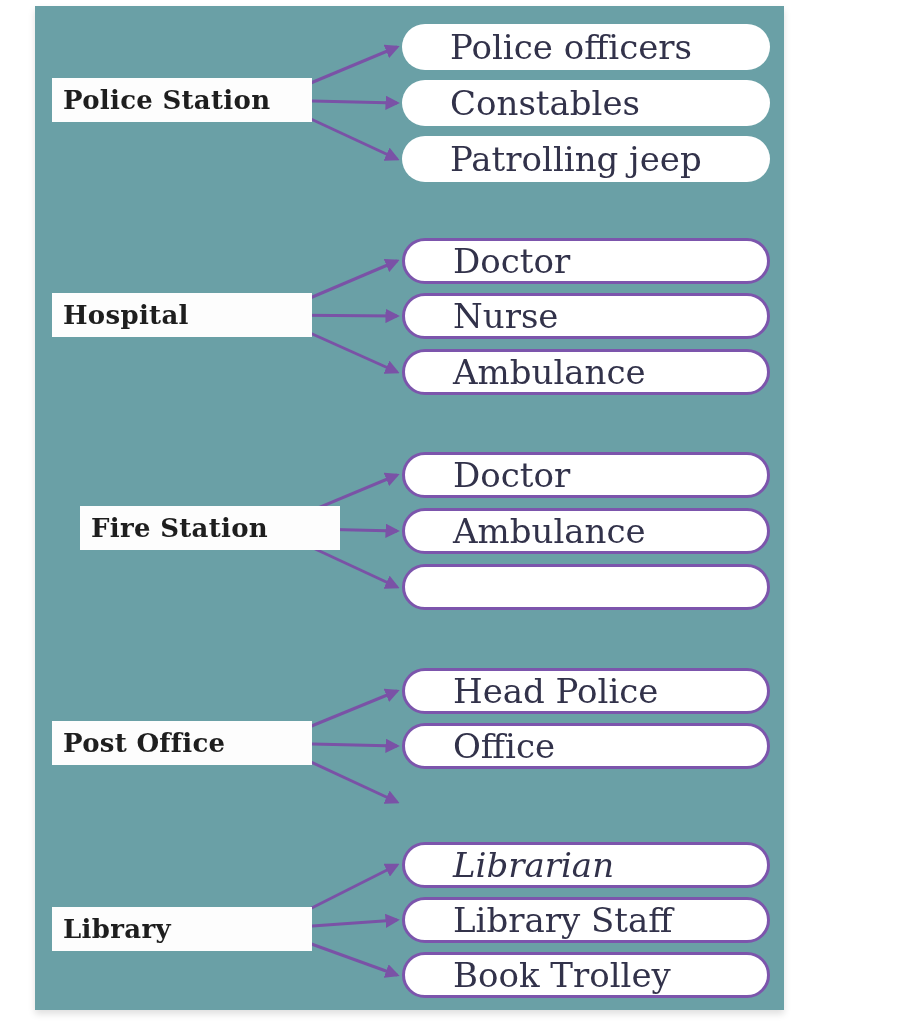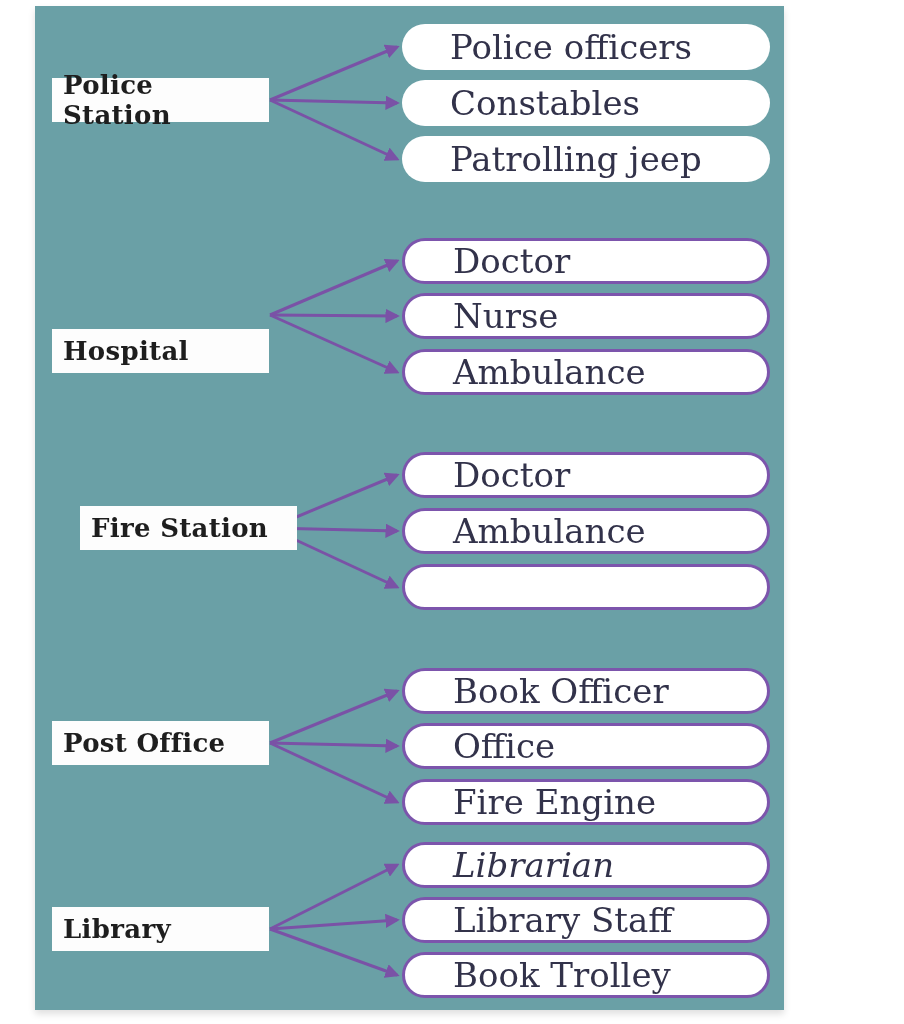--- a/index.html
+++ b/index.html
@@ -25,21 +25,21 @@
     left:35px;top:6px;width:749px;height:1004px;
     background:var(--teal);
     box-shadow:0 4px 7px rgba(0,0,0,0.13);
   }
   .arrows{
     position:absolute;left:0;top:0;width:904px;height:1024px;
     pointer-events:none;
   }
   .place-label{
     position:absolute;
-    left:52px;width:217px;height:44px;
+    left:52px;width:260px;height:44px;
     background:var(--label-bg);
     box-sizing:border-box;
     display:flex;align-items:center;
     padding-left:11px;
     font-weight:bold;font-size:26px;
     color:var(--label-text);
     letter-spacing:0.3px;
   }
   .pill{
     position:absolute;
@@ -88,21 +88,21 @@
     </div>
     <div class="pill" style="top: 24px;">
       <span>Police officers</span>
     </div>
     <div class="pill" style="top: 80px;">
       <span>Constables</span>
     </div>
     <div class="pill" style="top: 136px;">
       <span>Patrolling jeep</span>
     </div>
-    <div class="place-label" style="top: 293px; margin-top: 36px;">
+    <div class="place-label" style="top: 293px;">
       <span>Hospital</span>
     </div>
     <div class="pill bordered" style="top: 238px;">
       <span>Doctor</span>
     </div>
     <div class="pill bordered" style="top: 293px;">
       <span>Nurse</span>
     </div>
     <div class="pill bordered" style="top: 349px;">
       <span>Ambulance</span>
@@ -116,27 +116,24 @@
     <div class="pill bordered" style="top: 508px;">
       <span>Ambulance</span>
     </div>
     <div class="pill bordered" style="top: 564px;">
       <span></span>
     </div>
     <div class="place-label" style="top: 721px;">
       <span>Post Office</span>
     </div>
     <div class="pill bordered" style="top: 668px;">
-      <span>Book Officer</span>
+      <span>Head Police</span>
     </div>
     <div class="pill bordered" style="top: 723px;">
       <span>Office</span>
-    </div>
-    <div class="pill bordered" style="top: 779px;">
-      <span>Fire Engine</span>
     </div>
     <div class="place-label" style="top: 907px;">
       <span>Library</span>
     </div>
     <div class="pill bordered" style="top: 842px; font-style: italic;">
       <span>Librarian</span>
     </div>
     <div class="pill bordered" style="top: 897px;">
       <span>Library Staff</span>
     </div>

